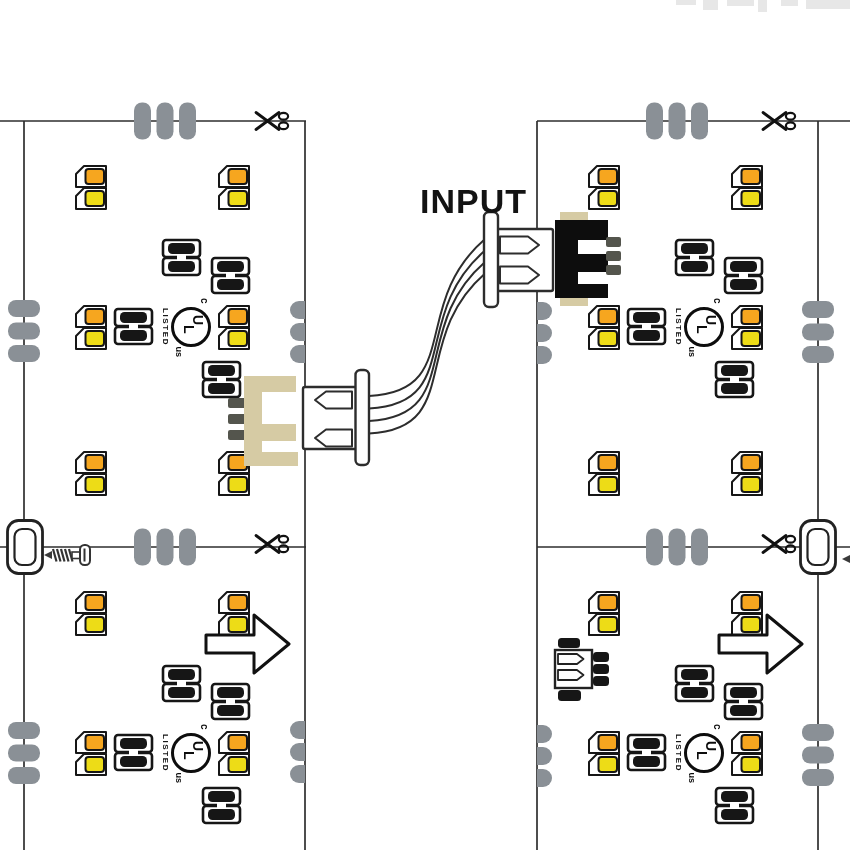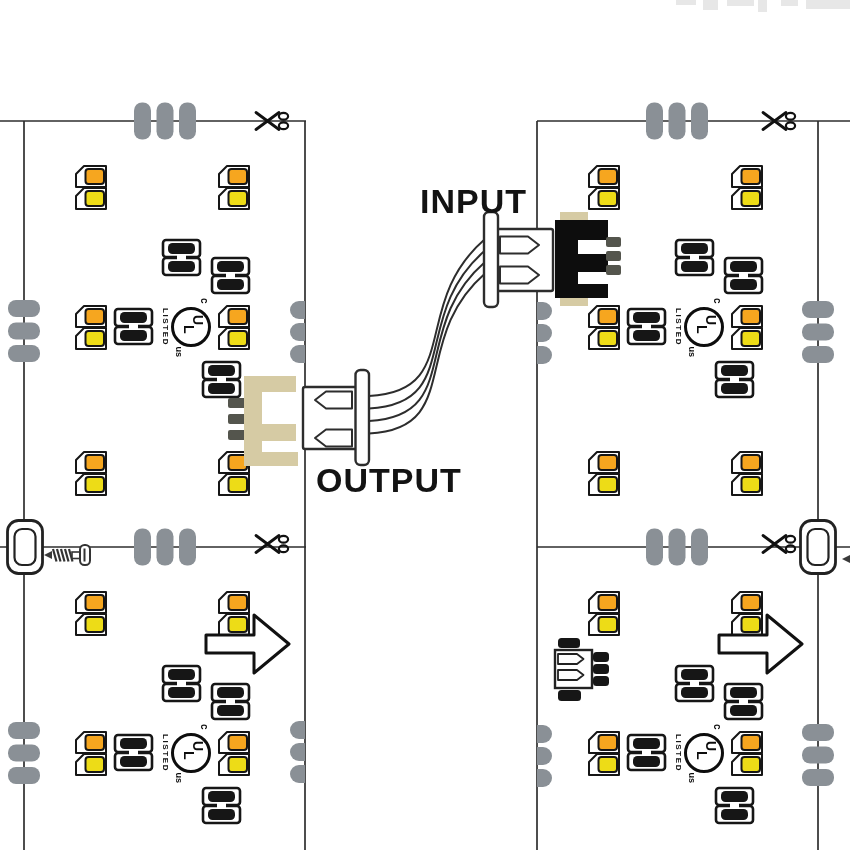--- a/index.html
+++ b/index.html
@@ -340,21 +340,20 @@
       <rect x="303" y="387" width="54" height="62" rx="2" fill="#fff" stroke="#2d2d2d" stroke-width="2.4"></rect>
       <rect x="355.5" y="370" width="13.5" height="95" rx="5" fill="#fff" stroke="#2d2d2d" stroke-width="2.4"></rect>
       <path d="M352 391.5 h-26 l-11 8.5 l11 8.5 h26 z" fill="#fff" stroke="#2d2d2d" stroke-width="2" stroke-linejoin="round"></path>
       <path d="M352 429.5 h-26 l-11 8.5 l11 8.5 h26 z" fill="#fff" stroke="#2d2d2d" stroke-width="2" stroke-linejoin="round"></path>
       <rect x="497" y="229" width="56" height="62" rx="2" fill="#fff" stroke="#2d2d2d" stroke-width="2.4"></rect>
       <rect x="484" y="212" width="14" height="95" rx="5" fill="#fff" stroke="#2d2d2d" stroke-width="2.4"></rect>
       <path d="M500 236.5 h28 l11 8.5 l-11 8.5 h-28 z" fill="#fff" stroke="#2d2d2d" stroke-width="2" stroke-linejoin="round"></path>
       <path d="M500 266.5 h28 l11 8.5 l-11 8.5 h-28 z" fill="#fff" stroke="#2d2d2d" stroke-width="2" stroke-linejoin="round"></path>
     </svg>
   <div class="diagram-label" id="input-label">INPUT</div>
-  <div class="diagram-label" id="output-label">OUTPUT</div>
 <div class="ul-mark" style="left: 155px; top: 301px;">
       <span class="ul-c">c</span>
       <div class="ul-circle">
         <span class="ul-u">U</span>
         <span class="ul-l">L</span>
       </div>
       <span class="ul-us">us</span>
       <div class="ul-listed">LISTED</div>
     </div>
     <div class="ul-mark" style="left: 668px; top: 301px;">

